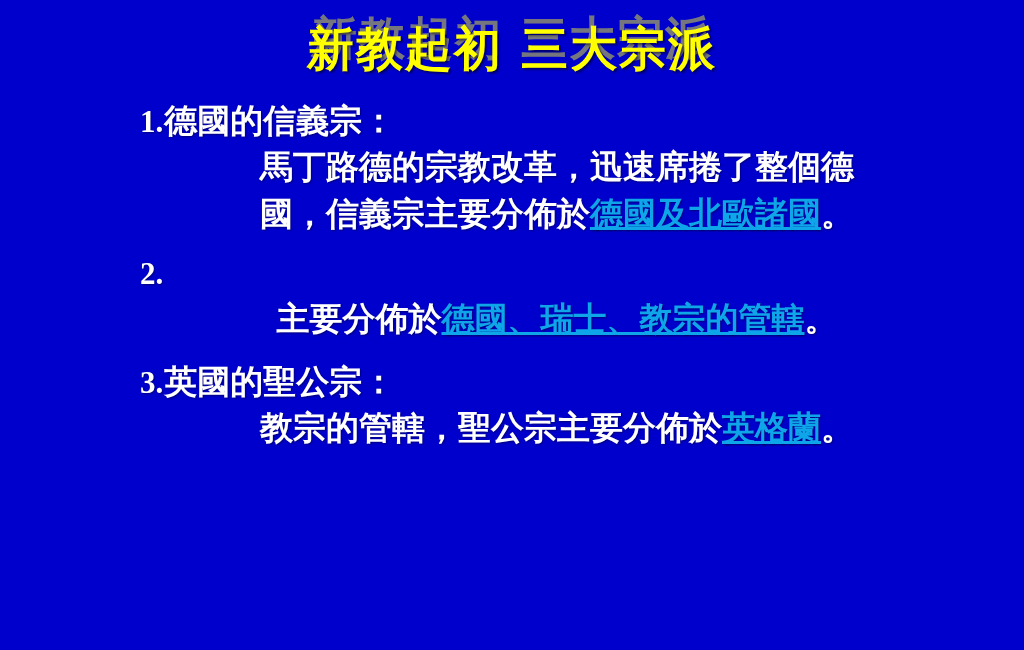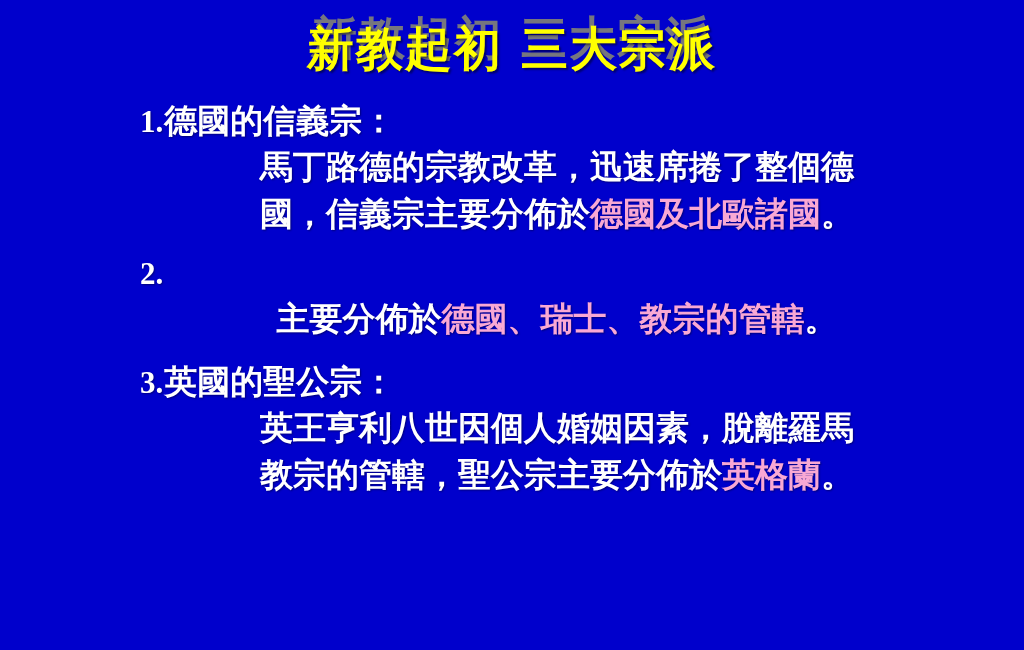--- a/index.html
+++ b/index.html
@@ -83,21 +83,22 @@
   .line {
     font-size: 33px;
     font-weight: bold;
     color: #ffffff;
     line-height: 1.42;
     white-space: nowrap;
     text-shadow: 1px 1px 2px rgba(0,0,0,0.4);
     text-align: center;
   }
   .hl {
-    color: #f9a8d4;
+    color: #0ea5e9;
+    text-decoration: underline;
   }
 </style>
 </head>
 <body>
 
 <div class="slide">
 
   <div class="title-wrap">
     <div class="title-ghost">新教起初 三大宗派</div>
     <div class="title">新教起初 三大宗派</div>
@@ -131,22 +132,19 @@
       </div>
     </div>
 
     <div class="item">
       <div class="item-head">
         <span class="item-num">3.</span>
         <span>英國的聖公宗：</span>
       </div>
       <div class="item-lines">
         <div class="line">
-          <span>英王亨利八世因個人婚姻因素，脫離羅馬</span>
-        </div>
-        <div class="line">
           <span>教宗的管轄，聖公宗主要分佈於</span><span class="hl">英格蘭</span><span>。</span>
         </div>
       </div>
     </div>
 
   </div>
 </div>
 
 </body></html>

